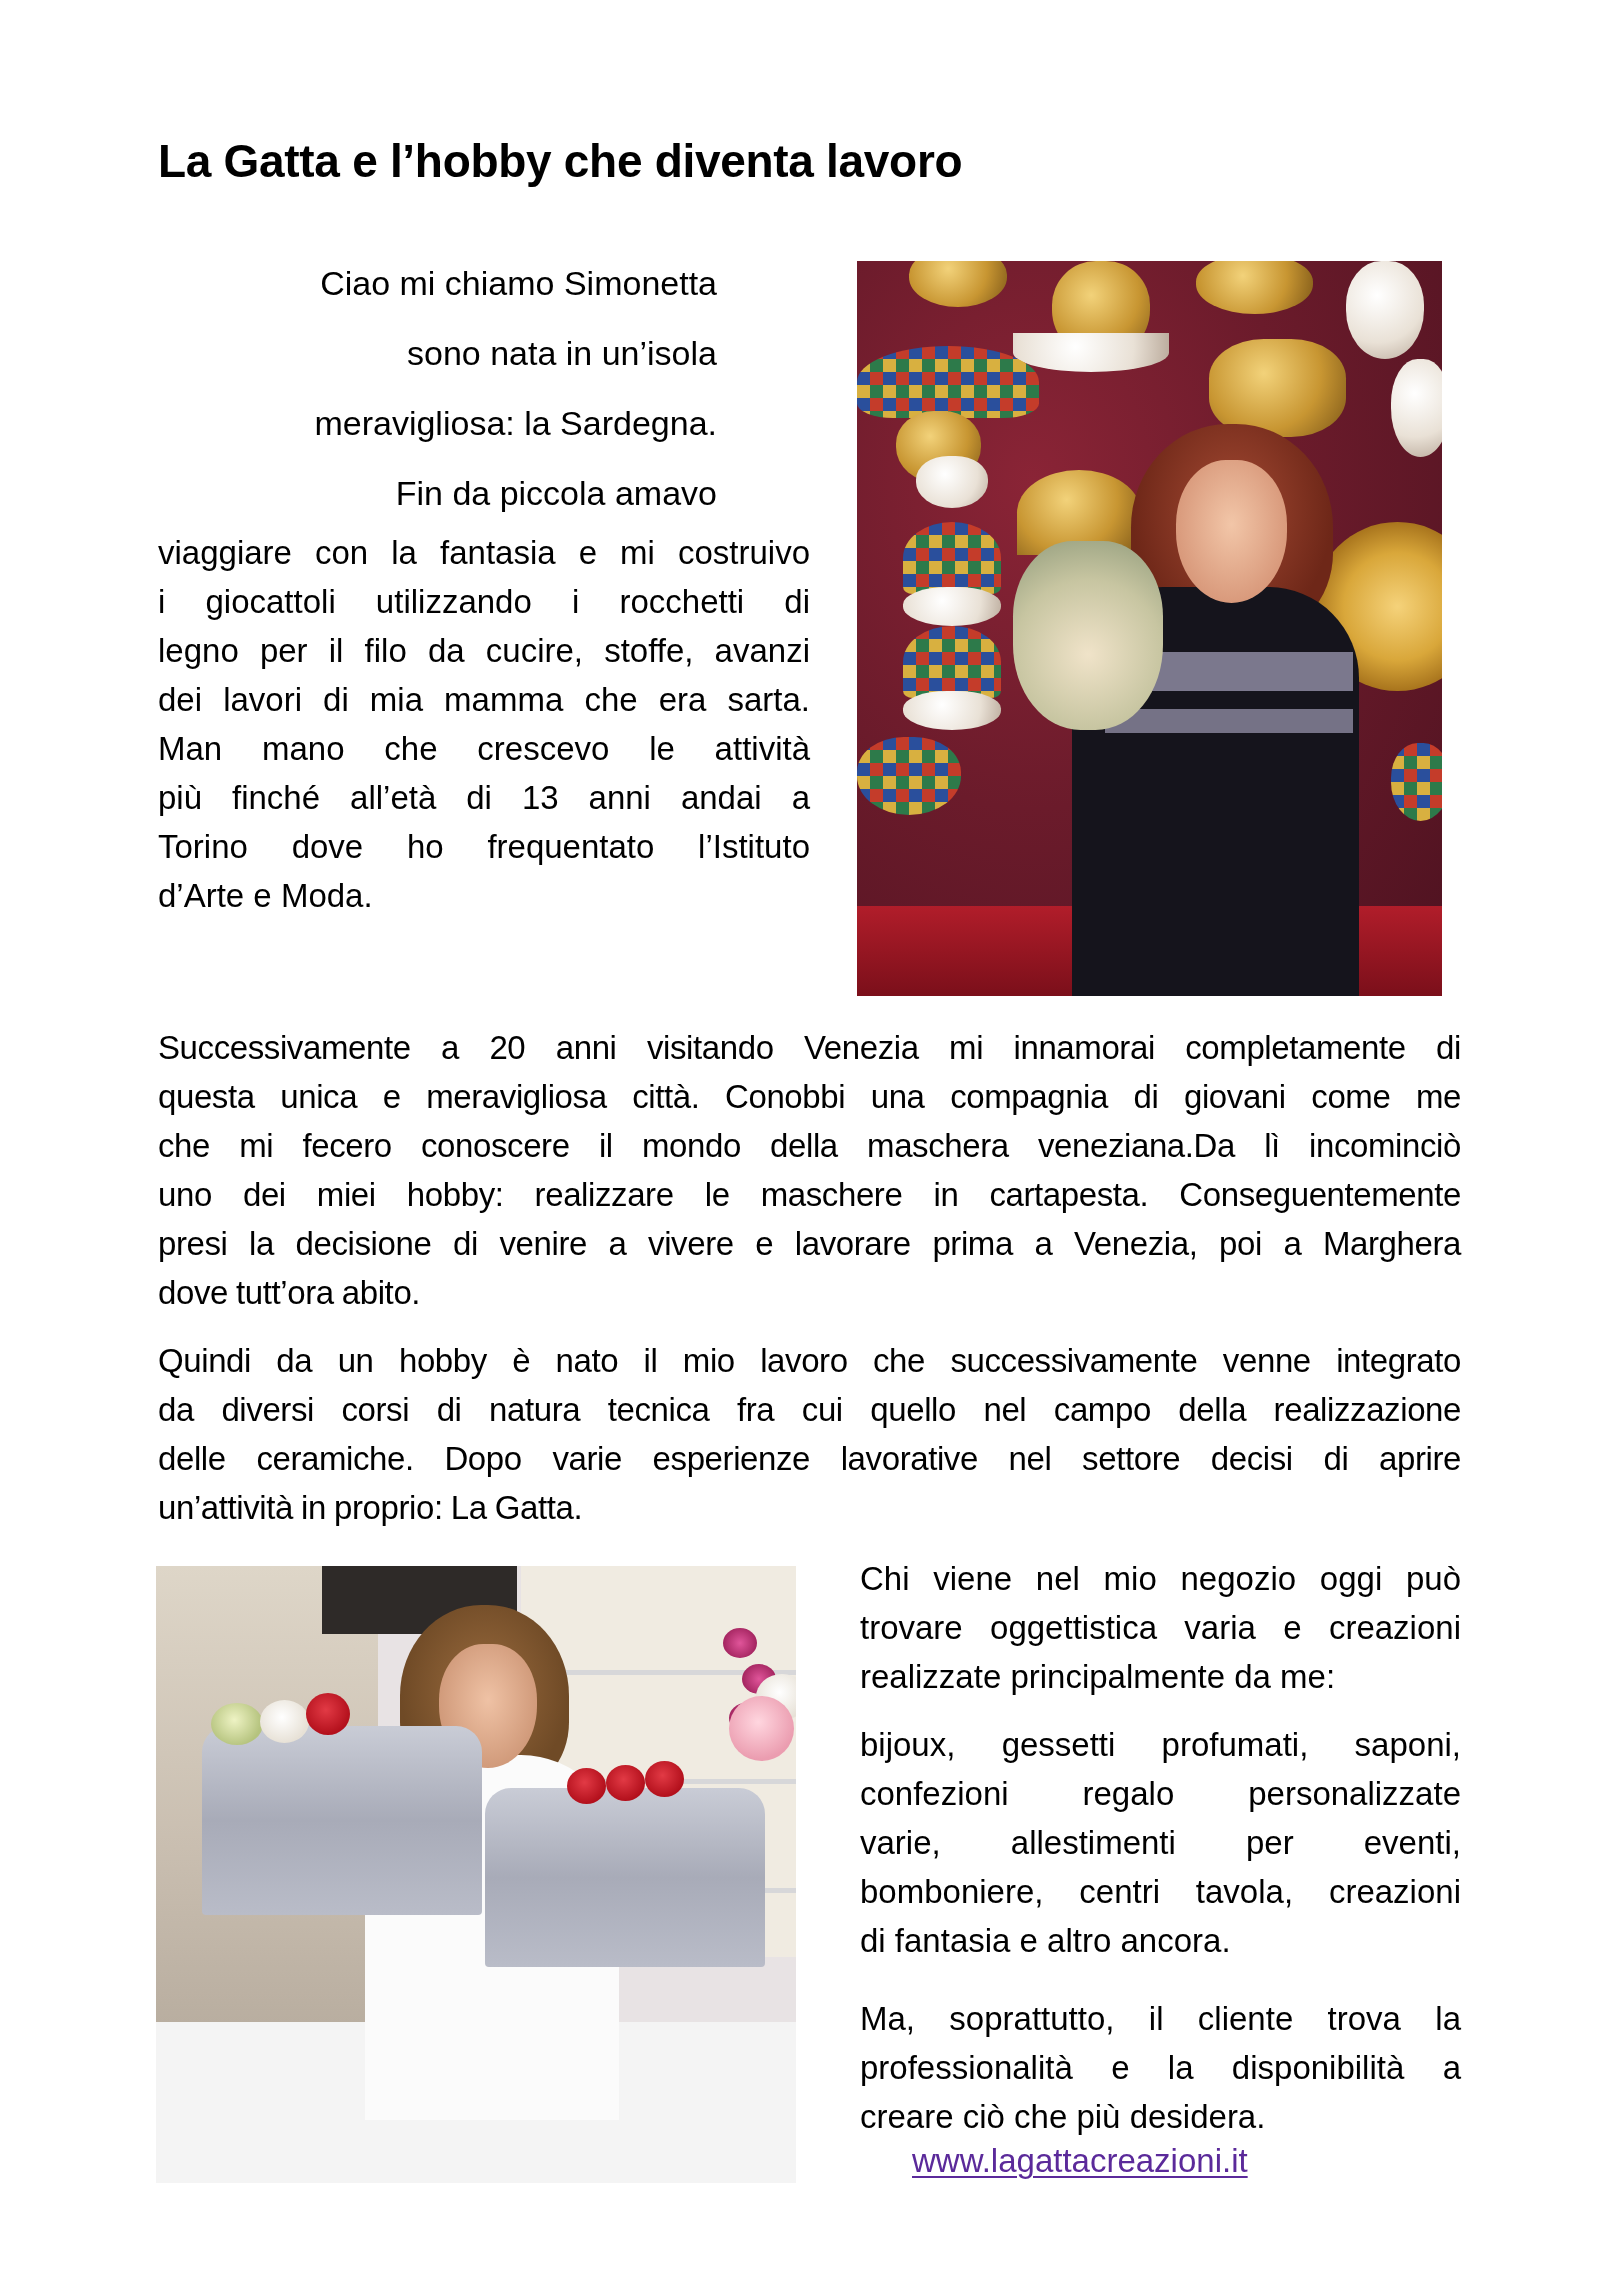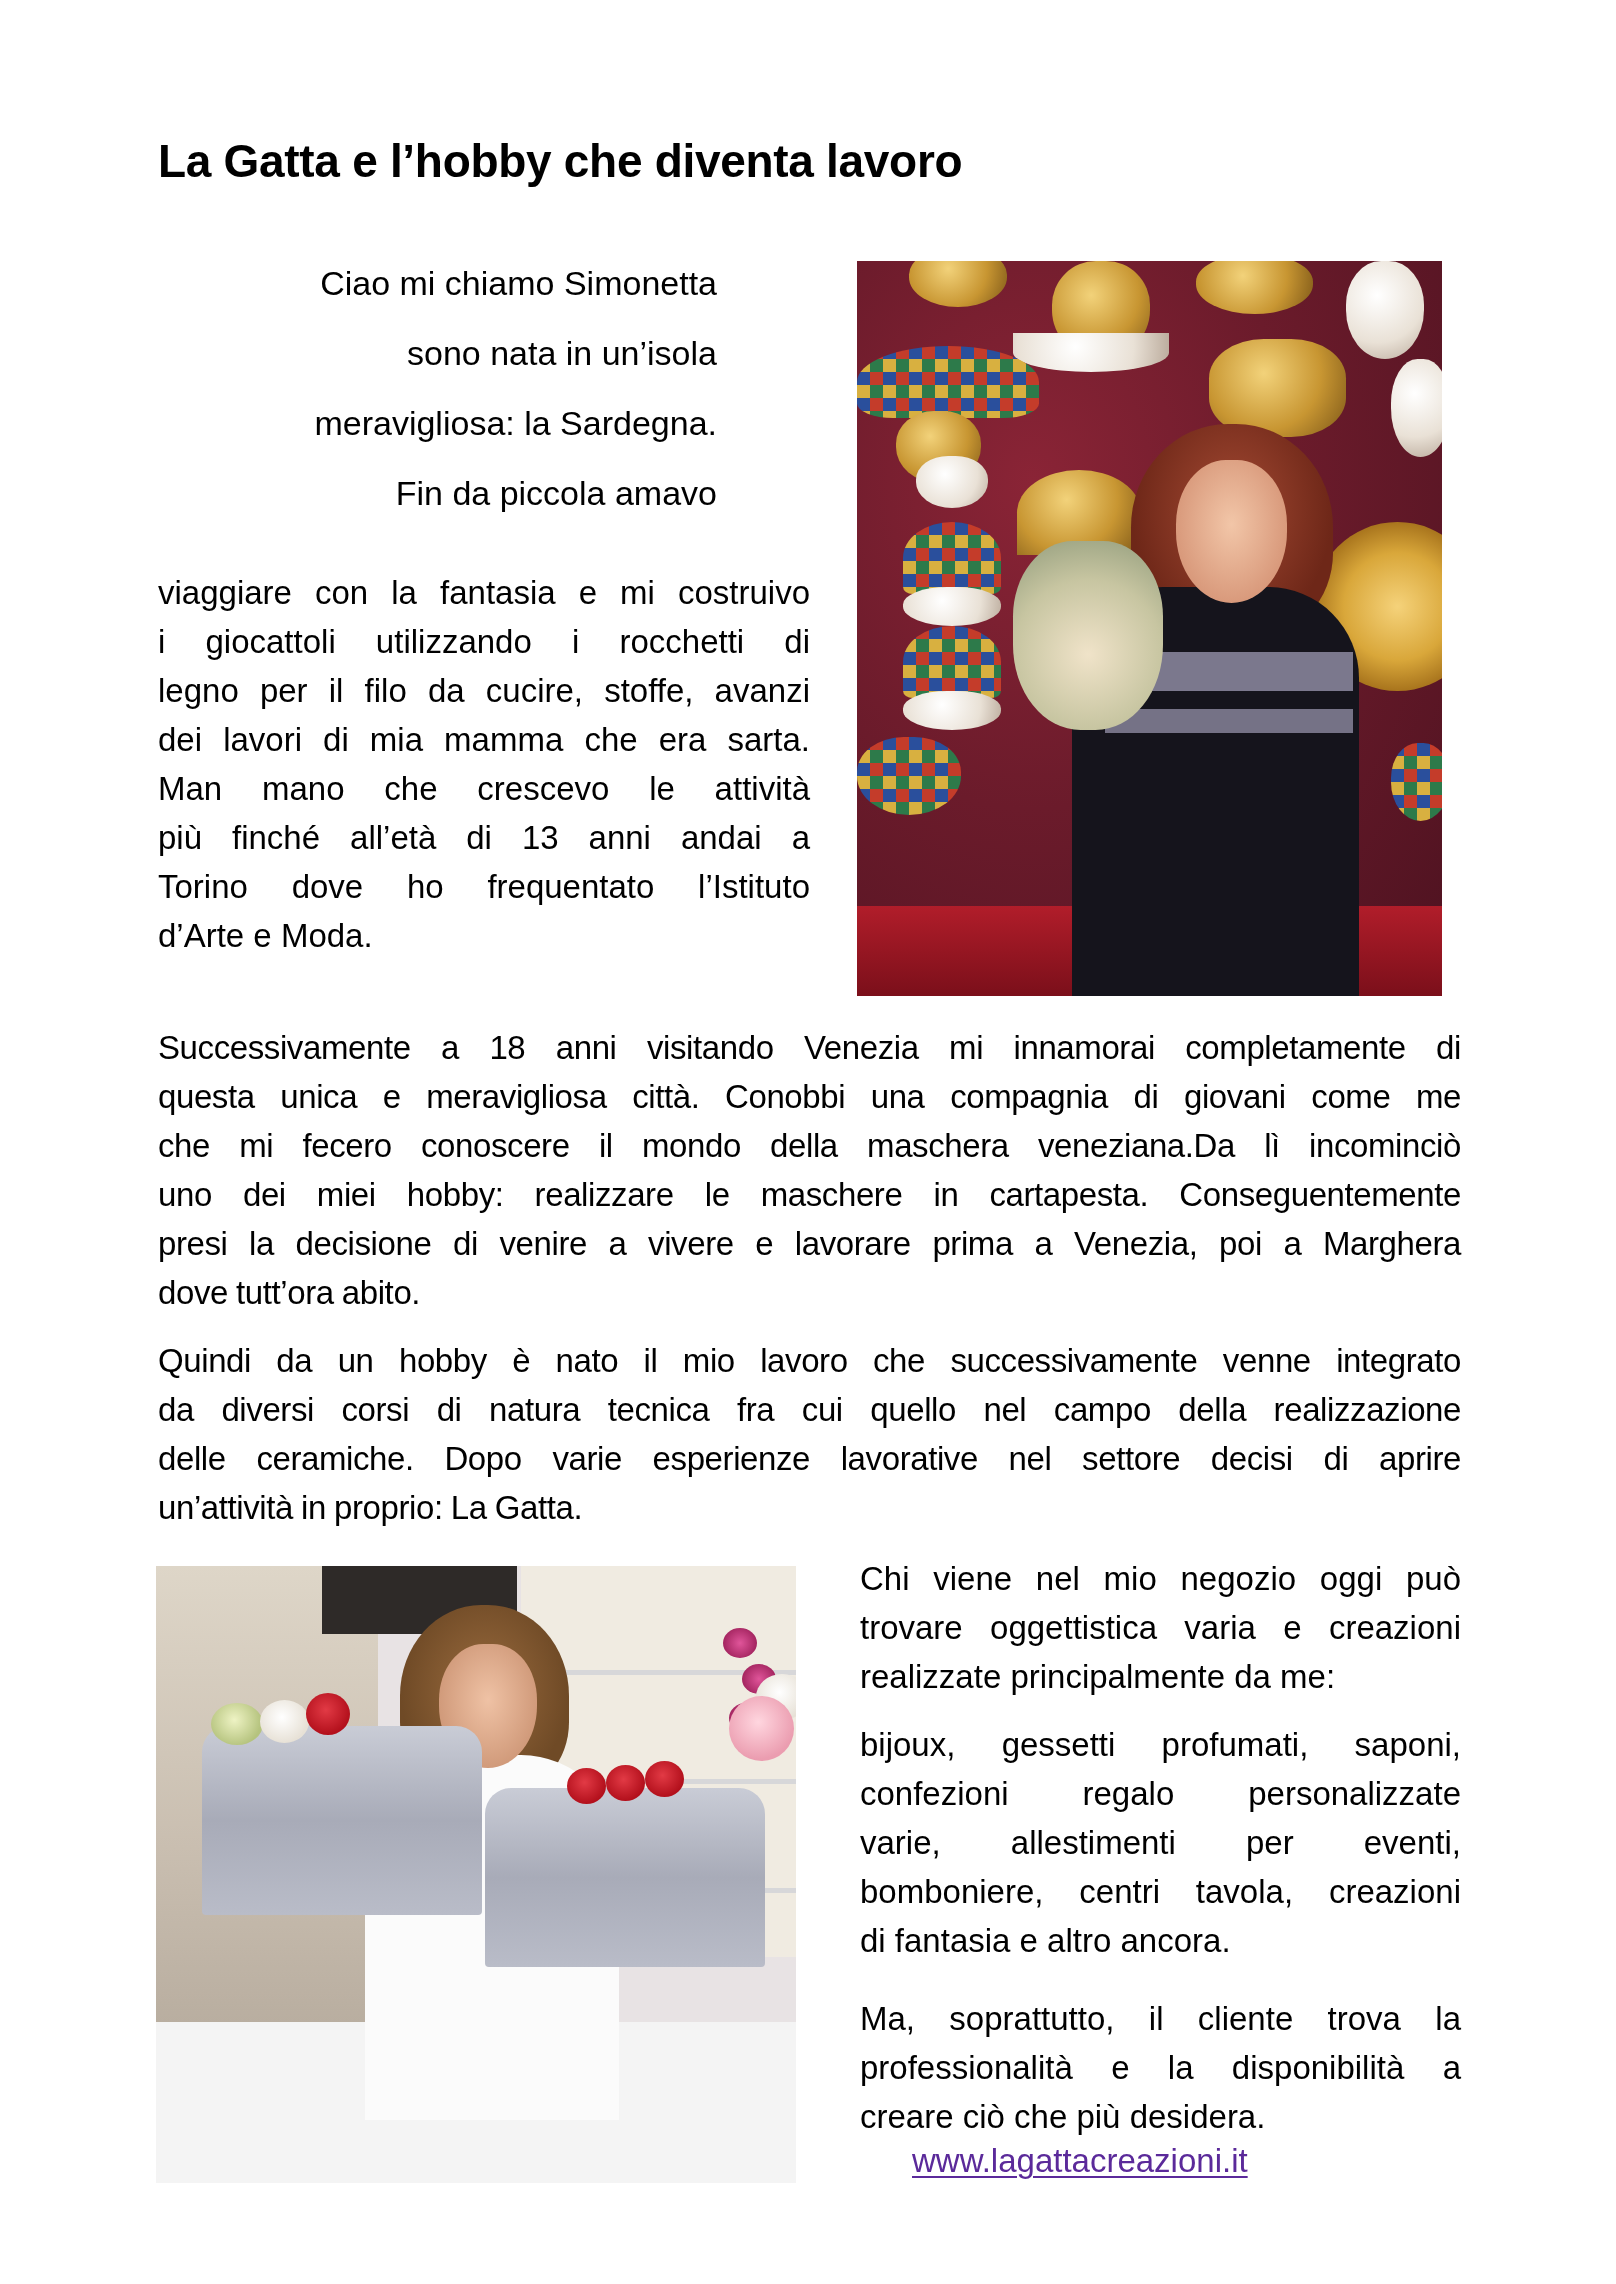--- a/index.html
+++ b/index.html
@@ -8,21 +8,21 @@
     .page { position: absolute; inset: 0; }
 
     .title { position: absolute; left: 158px; top: 134px; margin: 0;
              font-size: 46px; font-weight: bold; letter-spacing: -0.3px; line-height: 1.2; white-space: nowrap; }
 
     .intro-center { position: absolute; left: 163px; top: 248px; width: 554px; text-align: right;
                     font-size: 34px; line-height: 70px; }
     .intro-center div { white-space: nowrap; }
 
     .body-text { font-size: 33px; line-height: 49px; text-align: justify; text-align-last: left; }
-    .para-left { position: absolute; left: 158px; top: 568px; width: 652px; }
+    .para-left { position: absolute; left: 158px; top: 528px; width: 652px; }
     .para-full { position: absolute; left: 158px; width: 1303px; letter-spacing: -0.4px; word-spacing: -0.7px; }
     .para-full.p1 { top: 1023px; }
     .para-full.p2 { top: 1336px; }
     .para-right { position: absolute; left: 860px; width: 601px; }
     .para-right.r1 { top: 1554px; }
     .para-right.r2 { top: 1720px; }
     .para-right.r3 { top: 1994px; }
     .line { display: block; text-align: justify; text-align-last: justify; }
     .line.last { text-align-last: left; }
 
@@ -125,21 +125,21 @@
     <span class="line">i giocattoli utilizzando i rocchetti di</span>
     <span class="line">legno per il filo da cucire, stoffe, avanzi</span>
     <span class="line">dei lavori di mia mamma che era sarta.</span>
     <span class="line">Man mano che crescevo le attività</span>
     <span class="line">più finché all’età di 13 anni andai a</span>
     <span class="line">Torino dove ho frequentato l’Istituto</span>
     <span class="line last">d’Arte e Moda.</span>
   </div>
 
   <div class="para-full p1 body-text">
-    <span class="line">Successivamente a 18 anni visitando Venezia mi innamorai completamente di</span>
+    <span class="line">Successivamente a 20 anni visitando Venezia mi innamorai completamente di</span>
     <span class="line">questa unica e meravigliosa città. Conobbi una compagnia di giovani come me</span>
     <span class="line">che mi fecero conoscere il mondo della maschera veneziana.Da lì incominciò</span>
     <span class="line">uno dei miei hobby: realizzare le maschere in cartapesta. Conseguentemente</span>
     <span class="line">presi la decisione di venire a vivere e lavorare prima a Venezia, poi a Marghera</span>
     <span class="line last">dove tutt’ora abito.</span>
   </div>
 
   <div class="para-full p2 body-text">
     <span class="line">Quindi da un hobby è nato il mio lavoro che successivamente venne integrato</span>
     <span class="line">da diversi corsi di natura tecnica fra cui quello nel campo della realizzazione</span>

